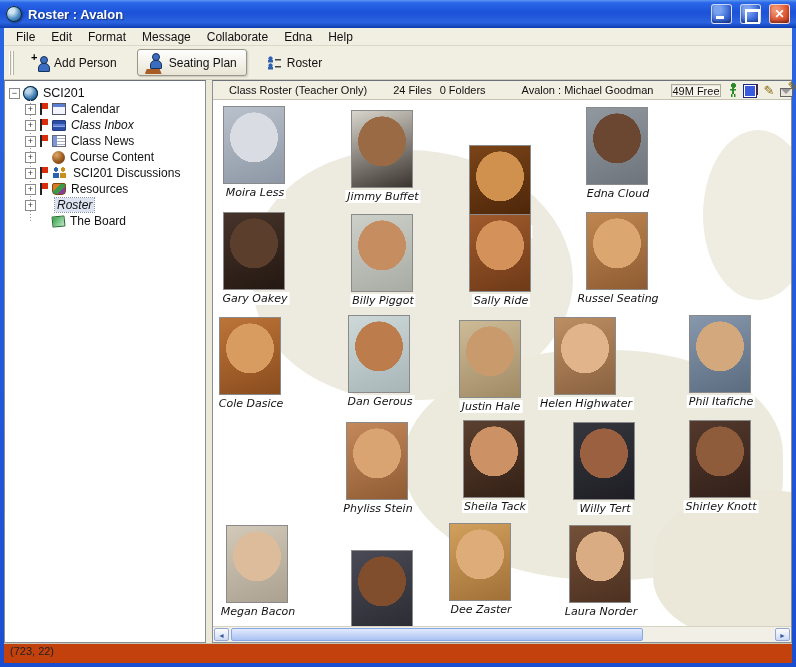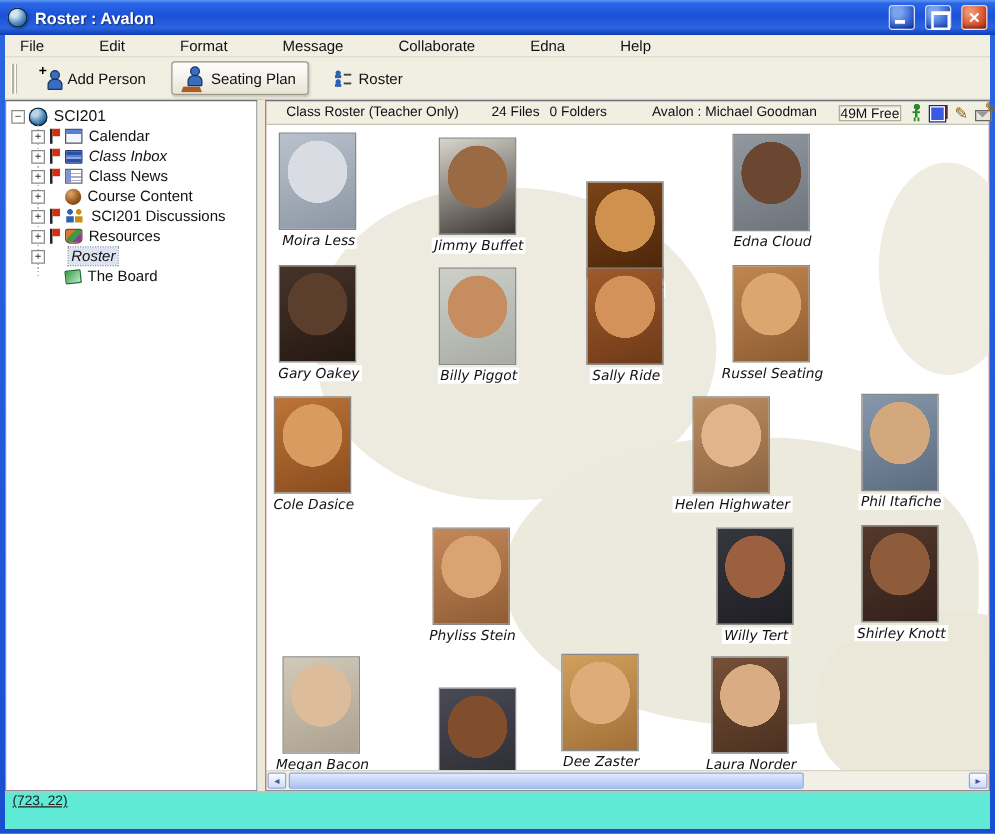--- a/index.html
+++ b/index.html
@@ -30,21 +30,21 @@
   .winbtn.max::after { content:""; position:absolute; left:4px; top:4px; width:11px; height:10px;
     border:2px solid #fff; border-top-width:3px; }
   .winbtn.close::after { content:"✕"; position:absolute; left:0; right:0; top:2px; text-align:center;
     color:#fff; font-size:12px; font-weight:bold; line-height:14px; }
 
   
   .window-body { position:absolute; top:28px; left:4px; right:4px; bottom:4px;
     background:#ece9d8; display:flex; flex-direction:column; }
 
   .menubar { height:18px; background:#f1eee2; border-bottom:1px solid #dcd8c8;
-    display:flex; align-items:center; padding-left:4px;gap:28px; }
+    display:flex; align-items:center; padding-left:4px; }
   .menu-item { font-size:12px; padding:1px 8px; color:#111; }
 
   .toolbar { height:34px; background:#f1eee2; border-bottom:1px solid #cfcbbb;
     display:flex; align-items:center; padding-left:3px; gap:10px; }
   .gripper { width:6px; height:24px; margin:0 2px;
     background:repeating-linear-gradient(90deg,#fff 0 1px,#b6b2a2 1px 2px,transparent 2px 3px); }
   .tb-btn { display:flex; align-items:center; gap:5px; font-size:12px; color:#111;
     padding:4px 9px; border:1px solid transparent; border-radius:3px; }
   .tb-btn.active { border:1px solid #9a968a; background:linear-gradient(180deg,#fefefe,#e9e5d5);
     box-shadow:1px 1px 2px rgba(0,0,0,.18); }
@@ -162,22 +162,22 @@
   .hscroll { height:16px; flex:none; position:relative; background:#f2f0e6; border-top:1px solid #d8d4c4; }
   .hs-btn { position:absolute; top:1px; width:15px; height:13px; text-align:center; line-height:13px;
     font-size:7px; color:#3a5a9a; border:1px solid #94a8d8; border-radius:2px;
     background:linear-gradient(180deg,#fdfdff,#cdd9f4); }
   .hs-left { left:1px; } .hs-right { right:1px; }
   .hs-thumb { position:absolute; left:18px; top:1px; width:412px; height:13px;
     border:1px solid #86a8ea; border-radius:2px;
     background:linear-gradient(180deg,#e2eafc,#aac2f2); }
 
   
-  .statusbar { height:30px; flex:none; background:#5eead4; border-top:1px solid #c8c4b4;
-    font-size:11px; color:#222; padding:1px 6px;text-decoration:underline; }
+  .statusbar { height:20px; flex:none; background:#c2410c; border-top:1px solid #c8c4b4;
+    font-size:11px; color:#222; padding:1px 6px; }
 </style>
 </head>
 <body>
 
 <div class="titlebar">
   <span class="app-globe"></span>
   <span class="win-title">Roster : Avalon</span>
   <span class="winbtn min"></span>
   <span class="winbtn max"></span>
   <span class="winbtn close"></span>
@@ -331,31 +331,43 @@
             <div class="sname">Sally Ride</div>
           </div>
           <div class="student-card" style="left: 373px; top: 112px;">
             <div class="photo" style="background: radial-gradient(40% 33% at 50% 40%, rgb(220, 166, 112) 0px, rgb(220, 166, 112) 99%, transparent 100%), linear-gradient(160deg, rgb(192, 134, 80) 0%, rgb(142, 92, 50) 100%);"></div>
             <div class="sname">Russel Seating</div>
           </div>
           <div class="student-card" style="left: 6px; top: 217px;">
             <div class="photo" style="background: radial-gradient(40% 33% at 50% 40%, rgb(217, 156, 96) 0px, rgb(217, 156, 96) 99%, transparent 100%), linear-gradient(160deg, rgb(188, 116, 56) 0%, rgb(138, 76, 30) 100%);"></div>
             <div class="sname">Cole Dasice</div>
           </div>
+          <div class="student-card" style="left: 135px; top: 215px;">
+            <div class="photo" style="background: radial-gradient(40% 33% at 50% 40%, rgb(188, 124, 76) 0px, rgb(188, 124, 76) 99%, transparent 100%), linear-gradient(160deg, rgb(206, 216, 216) 0%, rgb(168, 182, 184) 100%);"></div>
+            <div class="sname">Dan Gerous</div>
+          </div>
+          <div class="student-card" style="left: 246px; top: 220px;">
+            <div class="photo" style="background: radial-gradient(40% 33% at 50% 40%, rgb(200, 154, 108) 0px, rgb(200, 154, 108) 99%, transparent 100%), linear-gradient(160deg, rgb(205, 187, 152) 0%, rgb(160, 138, 100) 100%);"></div>
+            <div class="sname">Justin Hale</div>
+          </div>
           <div class="student-card" style="left: 341px; top: 217px;">
             <div class="photo" style="background: radial-gradient(40% 33% at 50% 40%, rgb(226, 180, 140) 0px, rgb(226, 180, 140) 99%, transparent 100%), linear-gradient(160deg, rgb(188, 142, 98) 0%, rgb(138, 98, 64) 100%);"></div>
             <div class="sname">Helen Highwater</div>
           </div>
           <div class="student-card" style="left: 476px; top: 215px;">
             <div class="photo" style="background: radial-gradient(40% 33% at 50% 40%, rgb(210, 168, 124) 0px, rgb(210, 168, 124) 99%, transparent 100%), linear-gradient(160deg, rgb(136, 152, 172) 0%, rgb(92, 108, 128) 100%);"></div>
             <div class="sname">Phil Itafiche</div>
           </div>
           <div class="student-card" style="left: 133px; top: 322px;">
             <div class="photo" style="background: radial-gradient(40% 33% at 50% 40%, rgb(217, 163, 114) 0px, rgb(217, 163, 114) 99%, transparent 100%), linear-gradient(160deg, rgb(196, 136, 90) 0%, rgb(144, 92, 52) 100%);"></div>
             <div class="sname">Phyliss Stein</div>
+          </div>
+          <div class="student-card" style="left: 250px; top: 320px;">
+            <div class="photo" style="background: radial-gradient(40% 33% at 50% 40%, rgb(204, 146, 102) 0px, rgb(204, 146, 102) 99%, transparent 100%), linear-gradient(160deg, rgb(90, 64, 48) 0%, rgb(52, 32, 22) 100%);"></div>
+            <div class="sname">Sheila Tack</div>
           </div>
           <div class="student-card" style="left: 360px; top: 322px;">
             <div class="photo" style="background: radial-gradient(40% 33% at 50% 40%, rgb(154, 96, 64) 0px, rgb(154, 96, 64) 99%, transparent 100%), linear-gradient(160deg, rgb(54, 54, 62) 0%, rgb(30, 30, 36) 100%);"></div>
             <div class="sname">Willy Tert</div>
           </div>
           <div class="student-card" style="left: 476px; top: 320px;">
             <div class="photo" style="background: radial-gradient(40% 33% at 50% 40%, rgb(142, 92, 58) 0px, rgb(142, 92, 58) 99%, transparent 100%), linear-gradient(160deg, rgb(84, 57, 44) 0%, rgb(50, 32, 26) 100%);"></div>
             <div class="sname">Shirley Knott</div>
           </div>
           <div class="student-card" style="left: 13px; top: 425px;">

